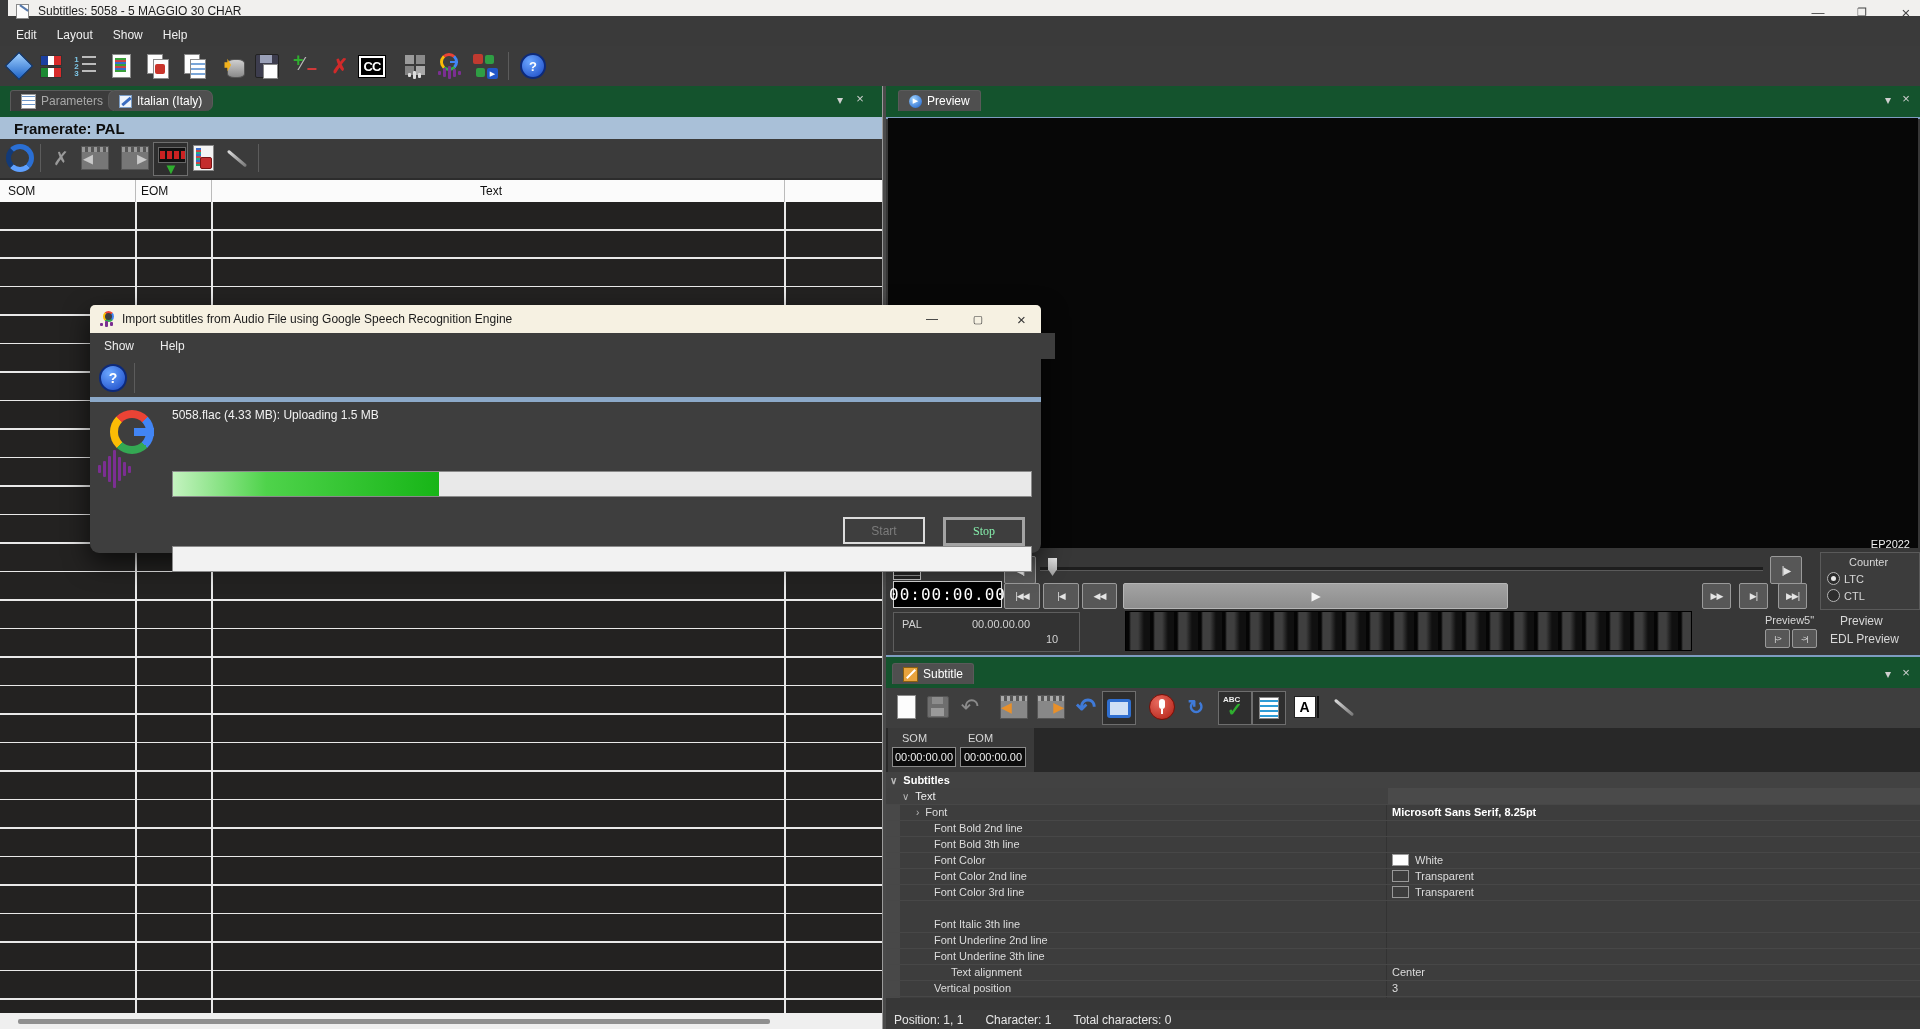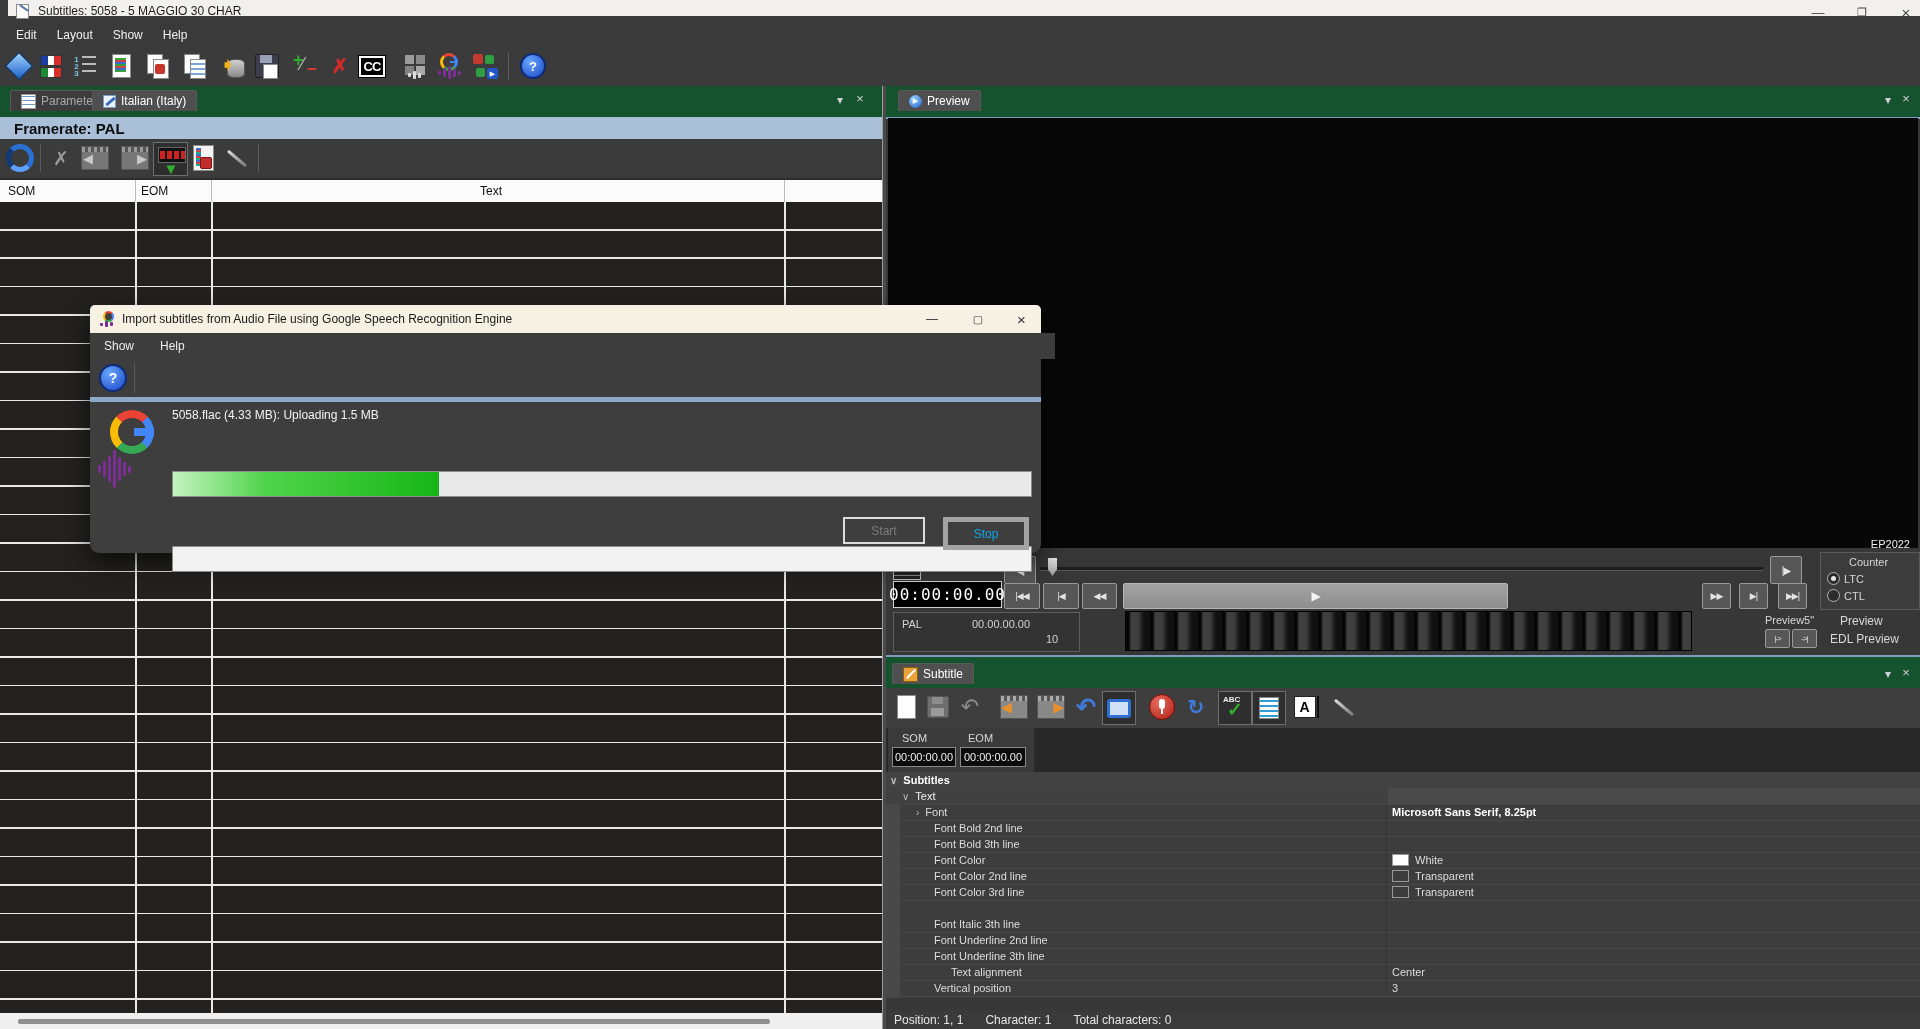--- a/index.html
+++ b/index.html
@@ -192,21 +192,21 @@
       <div class="helpcirc" style="width:22px;height:22px;font-size:13px;">?</div>
     </div>
   </div>
 
   <div class="abs" style="left:0;top:86px;width:882px;height:943px;background:#353535;">
     <div class="abs panel-tabs" style="left:0;top:0;width:882px;height:31px;">
       <div class="tab inactive" style="left:10px;">
         <span style="width:13px;height:13px;background:#fff;border:1px solid #999;display:inline-block;background-image:repeating-linear-gradient(to bottom,#6c96c8 1px 2px,#fff 2px 5px);"></span>
         <span>Parameters</span>
       </div>
-      <div class="tab active" style="left:92px;">
+      <div class="tab active" style="left:108px;border-radius:7px;">
         <span style="position:relative;width:13px;height:13px;display:inline-block;">
           <span style="position:absolute;inset:0;background:#eef4fb;border:1px solid #7a9cc4;"></span>
           <span style="position:absolute;left:2px;top:5px;width:11px;height:3px;background:#3a6cc0;transform:rotate(-40deg);"></span>
         </span>
         <span>Italian (Italy)</span>
       </div>
       <div class="abs tabctl" style="left:832px;top:7px;">▾</div>
       <div class="abs tabctl" style="left:852px;top:5px;font-size:13px;">×</div>
     </div>
 
@@ -546,17 +546,17 @@
           <i style="height:24px;"></i>
           <i style="height:14px;"></i>
           <i style="height:7px;"></i>
       </div>
       <span class="abs" style="left:82px;top:6px;color:#f2f2f2;font-size:12px;">5058.flac (4.33 MB): Uploading 1.5 MB</span>
       <div class="abs progress" style="left:82px;top:25px;width:858px;height:24px;">
         <div class="pfill" style="width: 31%;"></div>
       </div>
       <div class="abs progress" style="left:82px;top:74px;width:858px;height:24px;background:#f2f2f2;"></div>
       <div class="dbtn" style="left:753px;top:115px;width:78px;border:2px solid #dcdcdc;color:#7c7c7c;">Start</div>
-      <div class="dbtn" style="left:853px;top:115px;width:76px;border:5px solid #a3a3a3;color:#0ea5e9;">Stop</div>
+      <div class="dbtn" style="left:853px;top:115px;width:76px;border:3px solid #a3a3a3;color:#86efac;font-family:Liberation Serif, serif;">Stop</div>
     </div>
   </div>
 
 </div>
 
 </body></html>

